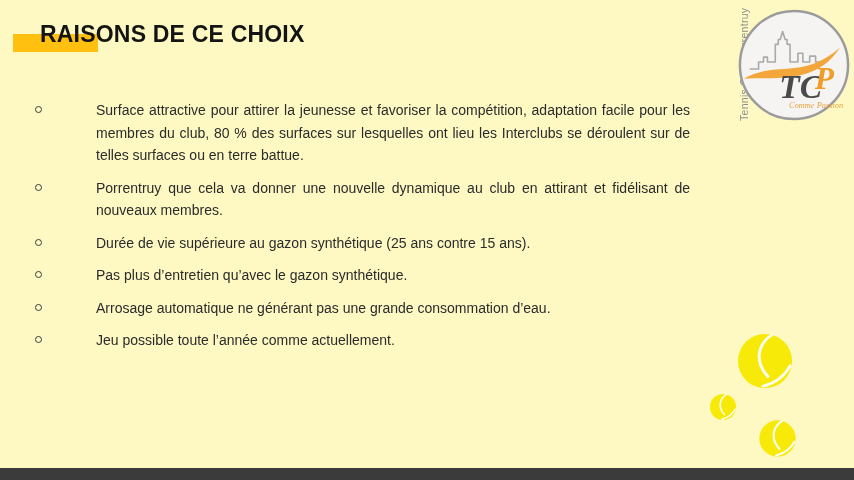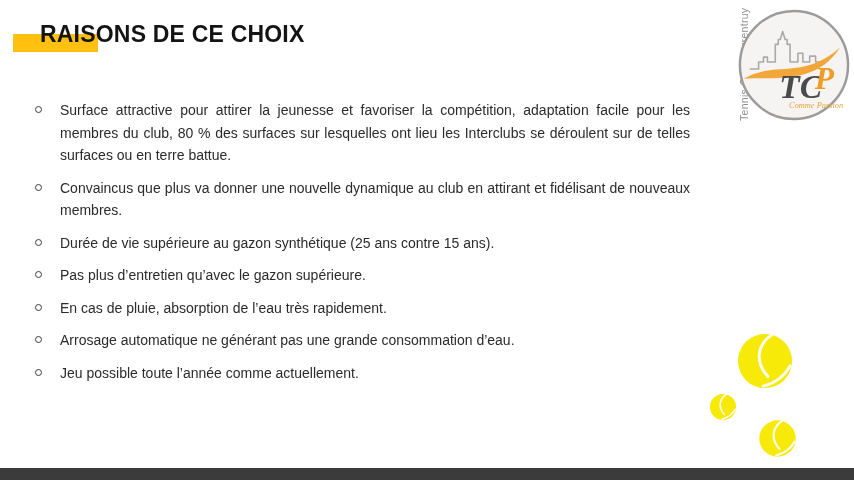--- a/index.html
+++ b/index.html
@@ -2,21 +2,21 @@
 <html><head>
 <meta charset="utf-8">
 <style>
   * { margin: 0; padding: 0; box-sizing: border-box; }
   html, body { width: 854px; height: 480px; }
   body { font-family: "Liberation Sans", sans-serif; background: #e9e9e8; }
 
   .slide {
     position: relative;
     width: 854px; height: 480px;
-    background: #ffffff;
+    background: #fef9c3;
     overflow: hidden;
   }
 
   
   .title-highlight {
     position: absolute;
     left: 13px; top: 34px;
     width: 85px; height: 18px;
     background: #ffc010;
     z-index: 1;
@@ -52,20 +52,21 @@
     margin: 7px 18px 0 2px;
     background: transparent;
   }
   .bullet-text {
     flex: 1 1 auto;
     width: 630px;
     font-size: 14px;
     line-height: 22.5px;
     color: #2b2b2b;
     text-align: justify;
+    margin-left: 36px;
   }
 
   
   .logo-wrap {
     position: absolute;
     right: 2px; top: 4px;
     width: 140px; height: 122px;
     z-index: 2;
   }
   .logo-vertical-text {
@@ -120,33 +121,29 @@
     </svg>
   </div>
 
   <ul class="bullets">
     <li class="bullet-item">
       <span class="bullet-marker"></span>
       <span class="bullet-text">Surface attractive pour attirer la jeunesse et favoriser la compétition, adaptation facile pour les membres du club, 80 % des surfaces sur lesquelles ont lieu les Interclubs se déroulent sur de telles surfaces ou en terre battue.</span>
     </li>
     <li class="bullet-item">
       <span class="bullet-marker"></span>
-      <span class="bullet-text">Convaincus que plus va donner une nouvelle dynamique au club en attirant et fidélisant de nouveaux membres.</span>
+      <span class="bullet-text">Porrentruy que cela va donner une nouvelle dynamique au club en attirant et fidélisant de nouveaux membres.</span>
     </li>
     <li class="bullet-item">
       <span class="bullet-marker"></span>
       <span class="bullet-text">Durée de vie supérieure au gazon synthétique (25 ans contre 15 ans).</span>
     </li>
     <li class="bullet-item">
       <span class="bullet-marker"></span>
-      <span class="bullet-text">Pas plus d’entretien qu’avec le gazon supérieure.</span>
-    </li>
-    <li class="bullet-item">
-      <span class="bullet-marker"></span>
-      <span class="bullet-text">En cas de pluie, absorption de l’eau très rapidement.</span>
+      <span class="bullet-text">Pas plus d’entretien qu’avec le gazon synthétique.</span>
     </li>
     <li class="bullet-item">
       <span class="bullet-marker"></span>
       <span class="bullet-text">Arrosage automatique ne générant pas une grande consommation d’eau.</span>
     </li>
     <li class="bullet-item">
       <span class="bullet-marker"></span>
       <span class="bullet-text">Jeu possible toute l’année comme actuellement.</span>
     </li>
   </ul>

